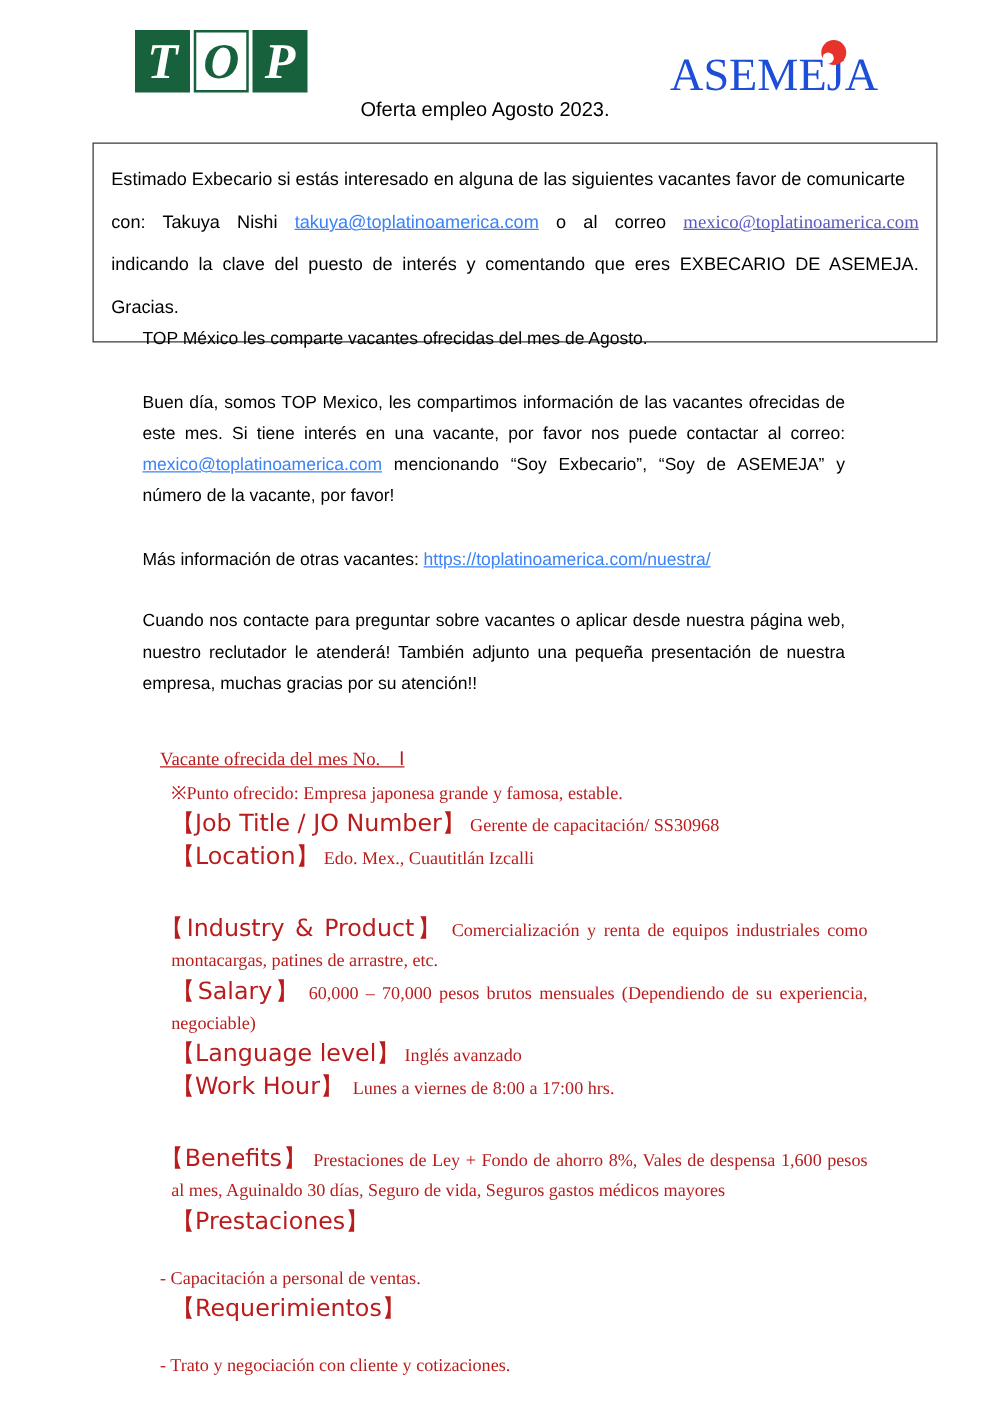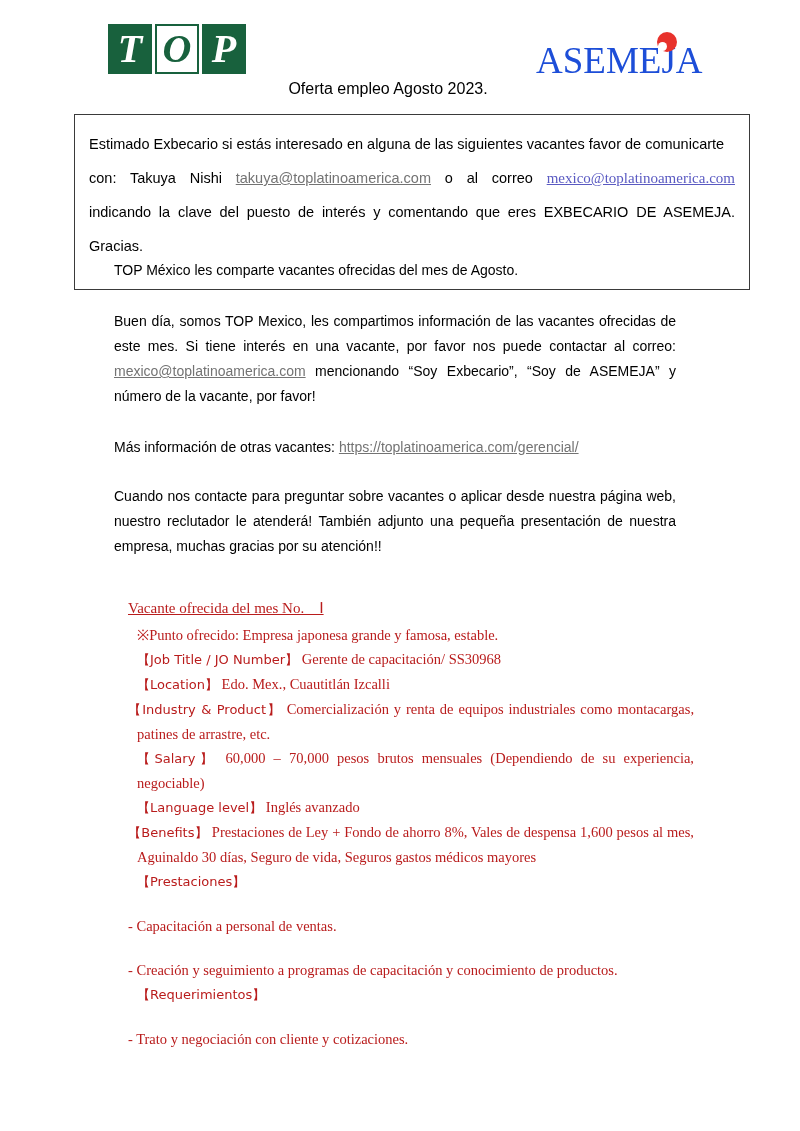--- a/index.html
+++ b/index.html
@@ -113,37 +113,37 @@
   }
 
   
   .notice-box {
     position: absolute;
     left: 74px;
     top: 114px;
     width: 676px;
     box-sizing: border-box;
     border: 1px solid #3a3a3a;
-    padding: 12px 14px 26px 14px;
+    padding: 12px 14px 10px 14px;
   }
   .notice-line {
     font-family: "Liberation Sans", sans-serif;
     font-size: 14.5px;
     line-height: 34px;
     text-align: justify;
     text-align-last: left;
     color: #000;
     white-space: normal;
   }
   .notice-line.justify-all {
     text-align: justify;
     text-align-last: justify;
   }
   a.link-sans {
-    color: #737373;
+    color: #3b82f6;
     text-decoration: underline;
     font-family: "Liberation Sans", sans-serif;
   }
   a.link-serif {
     color: #5a5ac2;
     text-decoration: underline;
     font-family: "Liberation Serif", serif;
     font-size: 15px;
   }
 
@@ -189,28 +189,29 @@
     margin: 0;
     text-align: justify;
     text-align-last: left;
   }
   .vac-line.indent {
     padding-left: 9px;
   }
   .vac-line.hang {
     padding-left: 9px;
     text-indent: -9px;
+    margin-top: 32px;
   }
   .vac-line.bullet {
     padding-left: 0;
     margin-top: 20px;
   }
   .brk {
     font-family: "DejaVu Sans", sans-serif;
-    font-size: 13px;
+    font-size: 19px;
   }
 </style>
 </head>
 <body>
 
 <div class="page">
 
   <div class="header">
 
     <div class="top-logo">
@@ -232,21 +233,21 @@
     <div class="notice-line justify-all"><span>con:  Takuya  Nishi </span><a class="link-sans" href="#">takuya@toplatinoamerica.com</a><span> o  al  correo </span><a class="link-serif" href="#">mexico@toplatinoamerica.com</a></div>
     <div class="notice-line">indicando la clave del puesto de interés y comentando que eres EXBECARIO DE ASEMEJA. Gracias.</div>
   </div>
 
   <div class="body-block">
 
     <p class="para">TOP México les comparte vacantes ofrecidas del mes de Agosto.</p>
 
     <p class="para"><span>Buen día, somos TOP Mexico, les compartimos información de las vacantes ofrecidas de este mes. Si tiene interés en una vacante, por favor nos puede contactar al correo: </span><a class="link-sans" href="#">mexico@toplatinoamerica.com</a><span> mencionando “Soy Exbecario”, “Soy de ASEMEJA” y número de la vacante, por favor!</span></p>
 
-    <p class="para compact"><span>Más información de otras vacantes: </span><a class="link-sans" href="#">https://toplatinoamerica.com/gerencial/</a></p>
+    <p class="para compact"><span>Más información de otras vacantes: </span><a class="link-sans" href="#">https://toplatinoamerica.com/nuestra/</a></p>
 
     <p class="para">Cuando nos contacte para preguntar sobre vacantes o aplicar desde nuestra página web, nuestro reclutador le atenderá! También adjunto una pequeña presentación de nuestra empresa, muchas gracias por su atención!!</p>
   </div>
 
   <div class="vacancy">
 
     <div>
       <span class="vac-heading">Vacante ofrecida del mes No.　Ⅰ</span>
     </div>
 
@@ -255,26 +256,26 @@
     <p class="vac-line indent"><span class="brk">【Job Title / JO Number】</span>&nbsp;<span>Gerente de capacitación/ SS30968</span></p>
 
     <p class="vac-line indent"><span class="brk">【Location】</span>&nbsp;<span>Edo. Mex., Cuautitlán Izcalli</span></p>
 
     <p class="vac-line hang"><span class="brk">【Industry &amp; Product】</span>&nbsp;<span>Comercialización y renta de equipos industriales como montacargas, patines de arrastre, etc.</span></p>
 
     <p class="vac-line indent"><span class="brk">【Salary】</span>&nbsp;<span>60,000 – 70,000 pesos brutos mensuales (Dependiendo de su experiencia, negociable)</span></p>
 
     <p class="vac-line indent"><span class="brk">【Language level】</span>&nbsp;<span>Inglés avanzado</span></p>
 
+    <p class="vac-line indent"><span class="brk">【Work Hour】</span>&nbsp;&nbsp;<span>Lunes a viernes de 8:00 a 17:00 hrs.</span></p>
 
     <p class="vac-line hang"><span class="brk">【Benefits】</span>&nbsp;<span>Prestaciones de Ley + Fondo de ahorro 8%, Vales de despensa 1,600 pesos al mes, Aguinaldo 30 días, Seguro de vida, Seguros gastos médicos mayores</span></p>
 
     <p class="vac-line indent"><span class="brk">【Prestaciones】</span></p>
 
     <p class="vac-line bullet">- Capacitación a personal de ventas.</p>
-    <p class="vac-line bullet">- Creación y seguimiento a programas de capacitación y conocimiento de productos.</p>
     <p class="vac-line indent"><span class="brk">【Requerimientos】</span></p>
 
     <p class="vac-line bullet">- Trato y negociación con cliente y cotizaciones.</p>
 
   </div>
 
 </div>
 
 </body></html>

